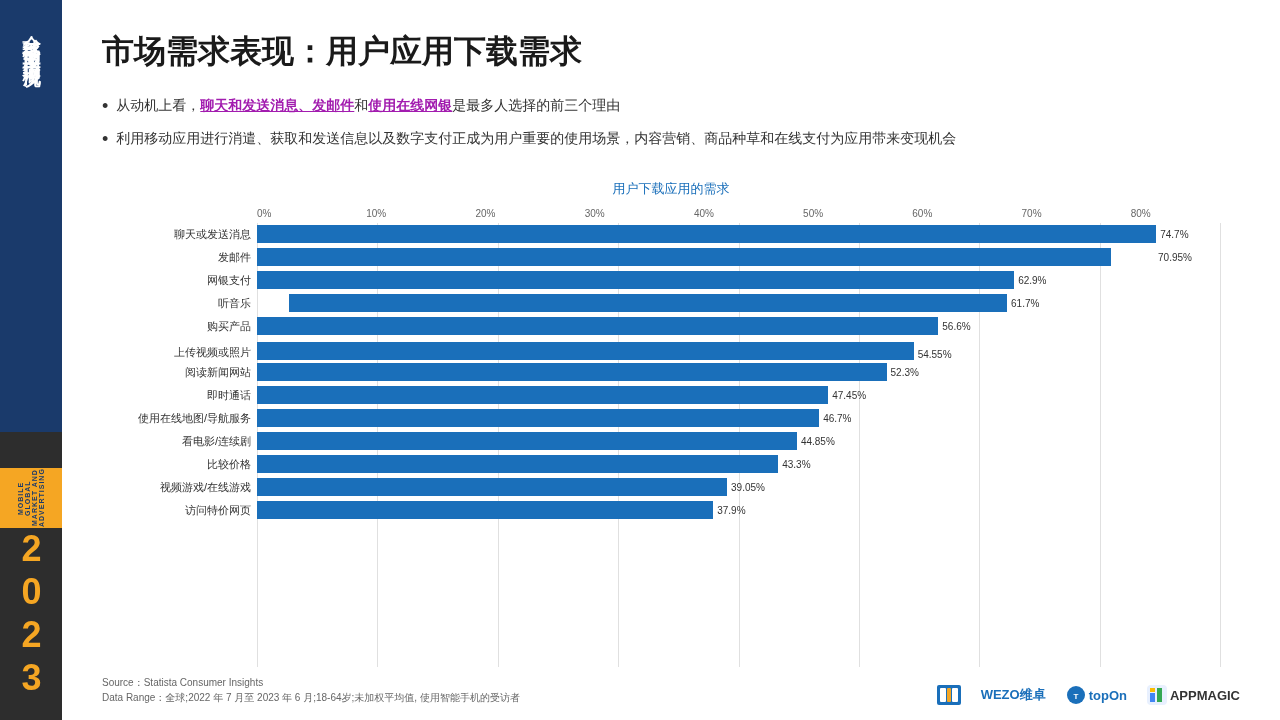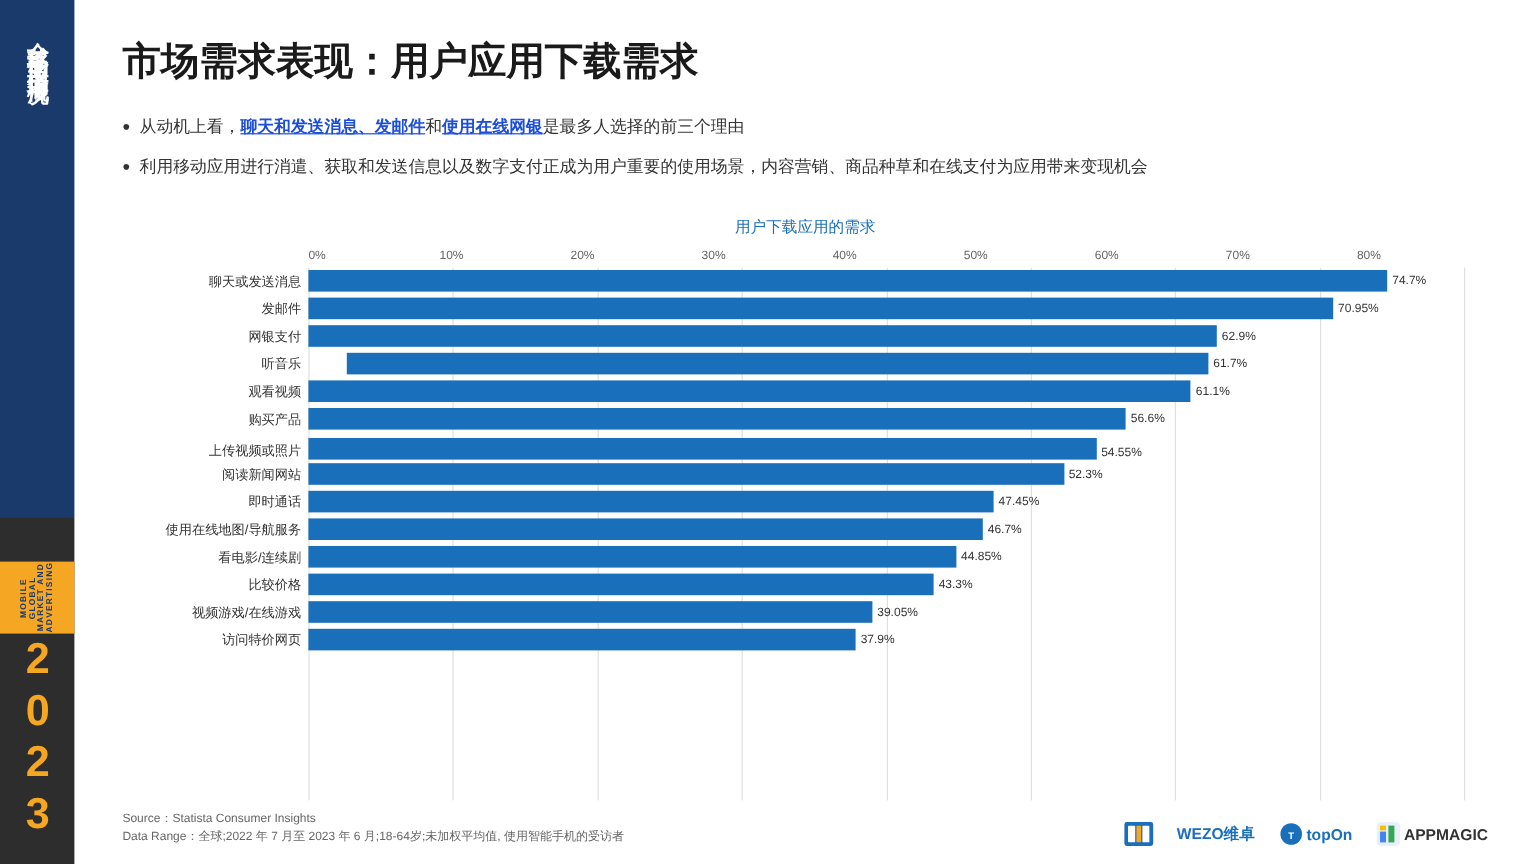--- a/index.html
+++ b/index.html
@@ -106,21 +106,21 @@
     }
 
     .bullet-dot {
       margin-right: 8px;
       flex-shrink: 0;
       font-size: 18px;
       line-height: 1.4;
     }
 
     .highlight-blue {
-      color: #1d4ed8;
+      color: #a21caf;
       font-weight: bold;
       text-decoration: underline;
     }
 
     .chart-area {
       flex: 1;
       display: flex;
       flex-direction: column;
     }
 
@@ -313,39 +313,34 @@
             <div class="grid-line" style="left: 87.5%;"></div>
             <div class="grid-line" style="left: 100%;"></div>
           </div>
 
         <div id="bars-list" style="position:relative; z-index:1;">
             <div class="bar-row" style="position: relative; height: 22px; display: flex; align-items: center; margin-bottom: 1px;">
               <span class="bar-label">聊天或发送消息</span>
               <div class="bar-fill" style="width: 93.375%;"></div>
               <span class="bar-value">74.7%</span>
             </div>
-            <div class="bar-row" style="position: relative; height: 22px; display: flex; align-items: center; margin-bottom: 1px;">
+            <div class="bar-row" style="position: relative; height: 22px; display: flex; align-items: center; margin-bottom: 1px; gap: 43px;">
               <span class="bar-label">发邮件</span>
               <div class="bar-fill" style="width: 88.6875%;"></div>
               <span class="bar-value">70.95%</span>
             </div>
             <div class="bar-row" style="position: relative; height: 22px; display: flex; align-items: center; margin-bottom: 1px;">
               <span class="bar-label">网银支付</span>
               <div class="bar-fill" style="width: 78.625%;"></div>
               <span class="bar-value">62.9%</span>
             </div>
             <div class="bar-row" style="position: relative; height: 22px; display: flex; align-items: center; margin-bottom: 1px; padding-left: 32px;">
               <span class="bar-label">听音乐</span>
               <div class="bar-fill" style="width: 77.125%;"></div>
               <span class="bar-value">61.7%</span>
-            </div>
-            <div class="bar-row" style="position: relative; height: 22px; display: flex; align-items: center; margin-bottom: 1px;">
-              <span class="bar-label">观看视频</span>
-              <div class="bar-fill" style="width: 76.375%;"></div>
-              <span class="bar-value">61.1%</span>
             </div>
             <div class="bar-row" style="position: relative; height: 22px; display: flex; align-items: center; margin-bottom: 1px;">
               <span class="bar-label">购买产品</span>
               <div class="bar-fill" style="width: 70.75%;"></div>
               <span class="bar-value">56.6%</span>
             </div>
             <div class="bar-row" style="position: relative; height: 22px; display: flex; align-items: flex-end; margin-bottom: 1px;">
               <span class="bar-label">上传视频或照片</span>
               <div class="bar-fill" style="width: 68.1875%;"></div>
               <span class="bar-value">54.55%</span>

